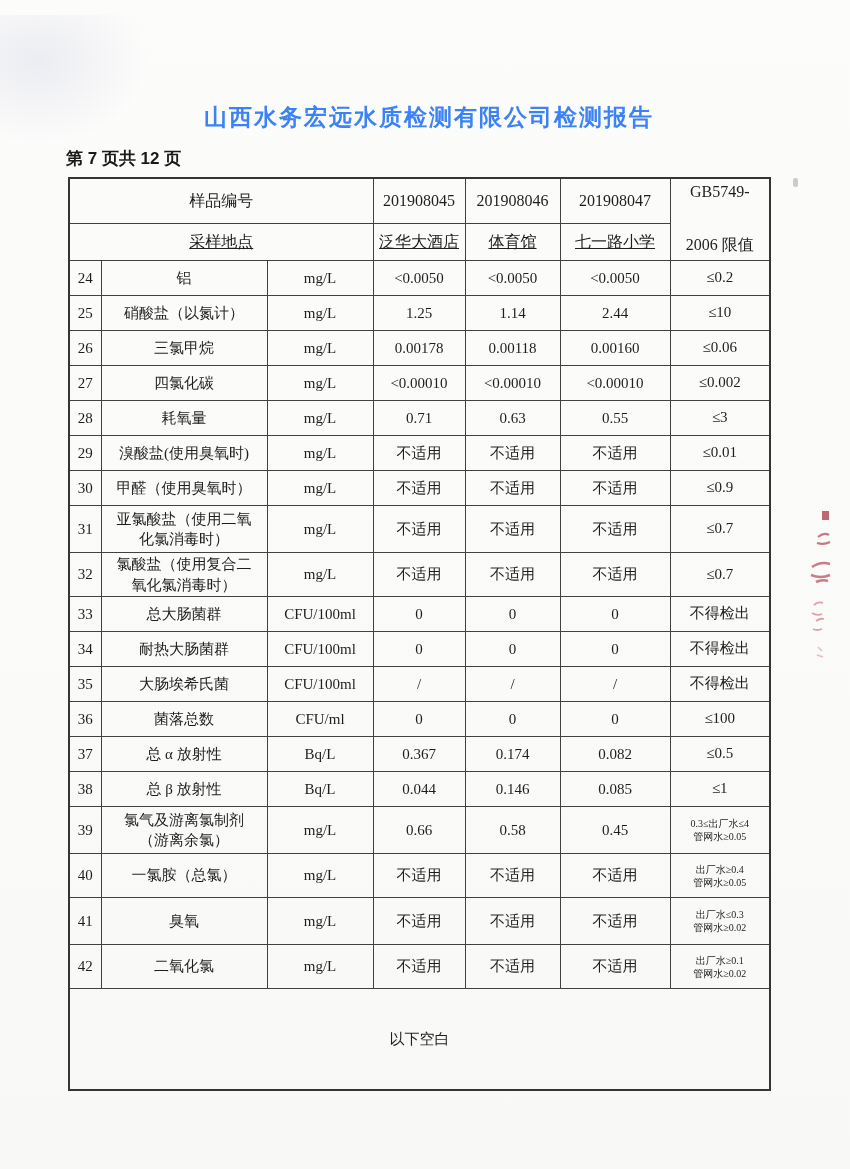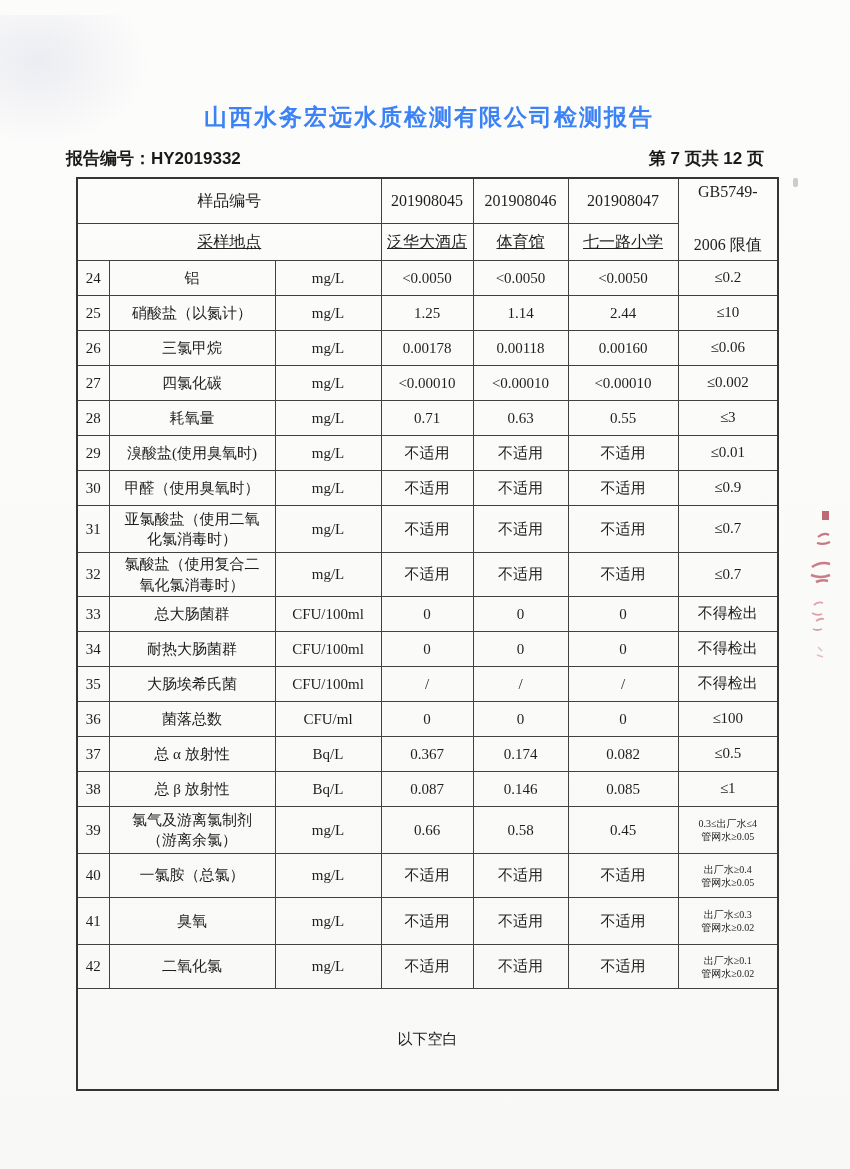--- a/index.html
+++ b/index.html
@@ -22,21 +22,21 @@
     font-family:"Liberation Sans","DejaVu Sans",sans-serif;
     font-weight:bold;font-size:23px;letter-spacing:2px;color:#3b82f6;
   }
   .meta-row{
     position:absolute;top:147px;left:66px;width:698px;
     display:flex;justify-content:space-between;align-items:baseline;
     font-family:"Liberation Sans","DejaVu Sans",sans-serif;
     font-weight:600;font-size:17px;color:#1a1a1a;
   }
   table.report{
-    position:absolute;top:177px;left:76px;
+    position:absolute;top:177px;left:68px;
     width:701px;border-collapse:collapse;table-layout:fixed;
     background:transparent;
   }
   table.report td{
     border:1.5px solid #414141;
     text-align:center;vertical-align:middle;
     font-size:15px;padding:0;color:#1e1e1e;
     overflow:hidden;
   }
   table.report{border:2px solid #353535;}
@@ -67,21 +67,20 @@
 </style>
 </head>
 <body>
 
 <div class="smudge"></div>
 <div class="dot-mark"></div>
 
 <div class="page-title">山西水务宏远水质检测有限公司检测报告</div>
 
 <div class="meta-row">
-  <span>报告编号：HY2019332</span>
   <span>第 7 页共 12 页</span>
 </div>
 
 <table class="report">
   <colgroup>
     <col style="width:32px">
       <col style="width:166px">
       <col style="width:106px">
     <col style="width:92px">
       <col style="width:95px">
@@ -303,21 +302,21 @@
           <span class="lim1">≤0.5</span>
           <span class="lim2"></span>
         </td>
     </tr>
     <tr class="h34">
       <td>38</td>
       <td class="name-cell">
           <span class="nm">总 β 放射性</span>
         </td>
       <td>Bq/L</td>
-      <td>0.087</td>
+      <td>0.044</td>
       <td>0.146</td>
       <td>0.085</td>
       <td class="limit-cell">
           <span class="lim1">≤1</span>
           <span class="lim2"></span>
         </td>
     </tr>
     <tr class="h46 two-limit">
       <td>39</td>
       <td class="name-cell">

